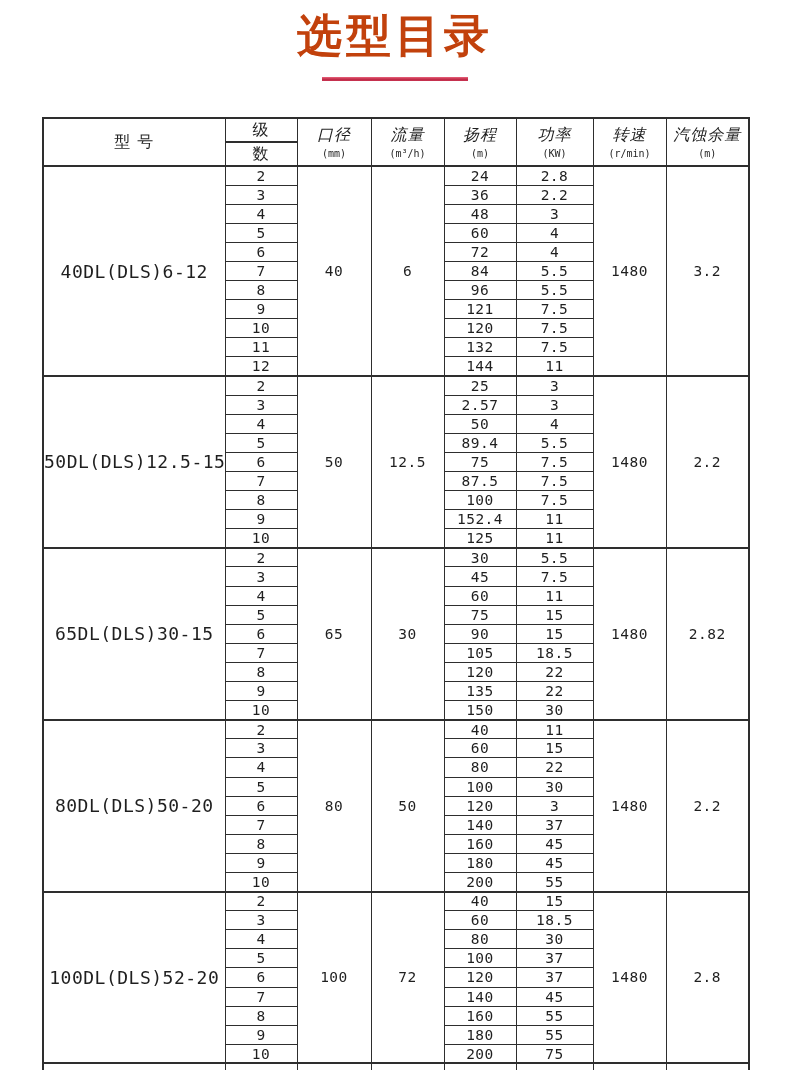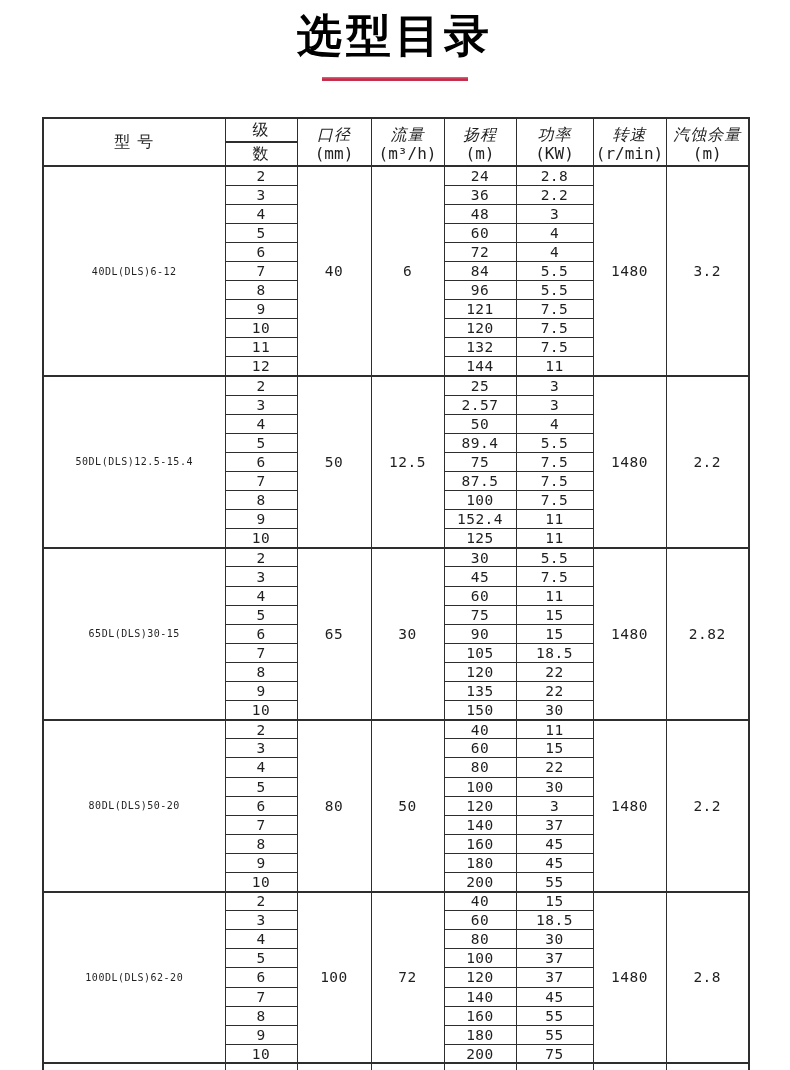--- a/index.html
+++ b/index.html
@@ -11,21 +11,21 @@
     font-family:"DejaVu Sans", sans-serif;
     color:#1f1f1f;
   }
   .page-title{
     position:absolute;
     top:6px;left:0;width:100%;
     text-align:center;
     font-size:45px;
     font-weight:bold;
     letter-spacing:4px;
-    color:#000000;
+    color:#c2410c;
   }
   .title-underline{
     position:absolute;
     top:77px;left:322px;
     width:146px;height:4px;
     background:linear-gradient(180deg,#e9647d 0%,#c02b47 55%,#c73352 100%);
   }
   table.catalog{
     position:absolute;
     left:42px;top:117px;
@@ -45,35 +45,35 @@
     white-space:nowrap;
   }
   .catalog thead tr{height:24px;}
   .catalog thead th{
     font-size:16px;
     letter-spacing:1px;
     border-bottom-width:2px;
   }
   .hdr-unit{
     display:block;
-    font-size:16px;
+    font-size:10px;
     letter-spacing:0;
     font-family:"DejaVu Sans Mono", monospace;
     line-height:15px;
   }
   .hdr-label{display:block;line-height:22px;font-style:italic;}
   .catalog tbody tr{height:19.1px;}
   .num{
     font-family:"DejaVu Sans Mono", monospace;
     font-size:14.5px;
     letter-spacing:0.5px;
   }
   .model-cell{
     font-family:"DejaVu Sans Mono", monospace;
-    font-size:10px;
+    font-size:18px;
     letter-spacing:0.5px;
   }
   .bt{border-top-width:2px !important;}
   th.stage-split{border-bottom-width:1px;}
   th.stage-bottom{border-bottom-width:2px;}
 </style>
 </head>
 <body>
 
 <div class="page-title">选型目录</div>
@@ -328,21 +328,21 @@
         <td class="num">9</td>
         <td class="num">180</td>
         <td class="num">45</td>
       </tr>
       <tr>
         <td class="num">10</td>
         <td class="num">200</td>
         <td class="num">55</td>
       </tr>
       <tr>
-        <td class="model-cell bt" rowspan="9">100DL(DLS)62-20</td>
+        <td class="model-cell bt" rowspan="9">100DL(DLS)52-20</td>
         <td class="num bt">2</td>
         <td class="num bt" rowspan="9">100</td>
         <td class="num bt" rowspan="9">72</td>
         <td class="num bt">40</td>
         <td class="num bt">15</td>
         <td class="num bt" rowspan="9">1480</td>
         <td class="num bt" rowspan="9">2.8</td>
       </tr>
       <tr>
         <td class="num">3</td>

